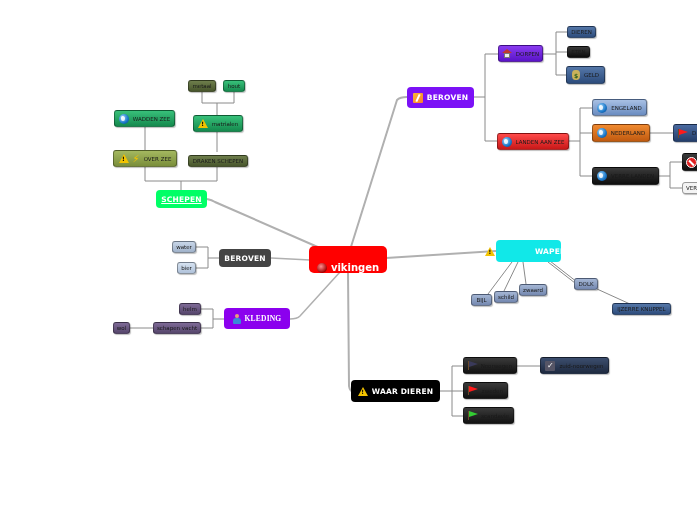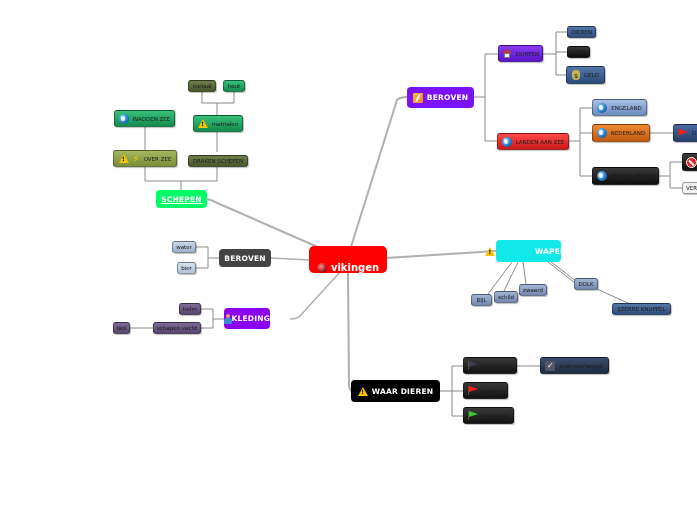--- a/index.html
+++ b/index.html
@@ -150,21 +150,21 @@
 <div class="node main" style="left:219px;top:249px;width:52px;height:18px;background:#444444;">
   <span>BEROVEN</span>
 </div>
 <div class="node sub" style="left:172px;top:241px;width:24px;height:12px;background:linear-gradient(#c8d6e8,#a0b2ca);">
   <span>water</span>
 </div>
 <div class="node sub" style="left:177px;top:262px;width:19px;height:12px;background:linear-gradient(#d6e2f0,#b0c2da);">
   <span>bier</span>
 </div>
 
-<div class="node main" style="left:224px;top:308px;width:46px;height:21px;background:#8b00ee;">
+<div class="node main" style="left:224px;top:308px;width:66px;height:21px;background:#8b00ee;font-family:Liberation Serif, serif;">
   <span class="ico ic-person"></span>
   <span>KLEDING</span>
 </div>
 <div class="node sub" style="left:179px;top:303px;width:22px;height:12px;background:linear-gradient(#7e6a96,#56466c);">
   <span>helm</span>
 </div>
 <div class="node sub" style="left:153px;top:322px;width:48px;height:12px;background:linear-gradient(#7e6a96,#56466c);">
   <span>schapen vacht</span>
 </div>
 <div class="node sub" style="left:113px;top:322px;width:17px;height:12px;background:linear-gradient(#7e6a96,#56466c);">

